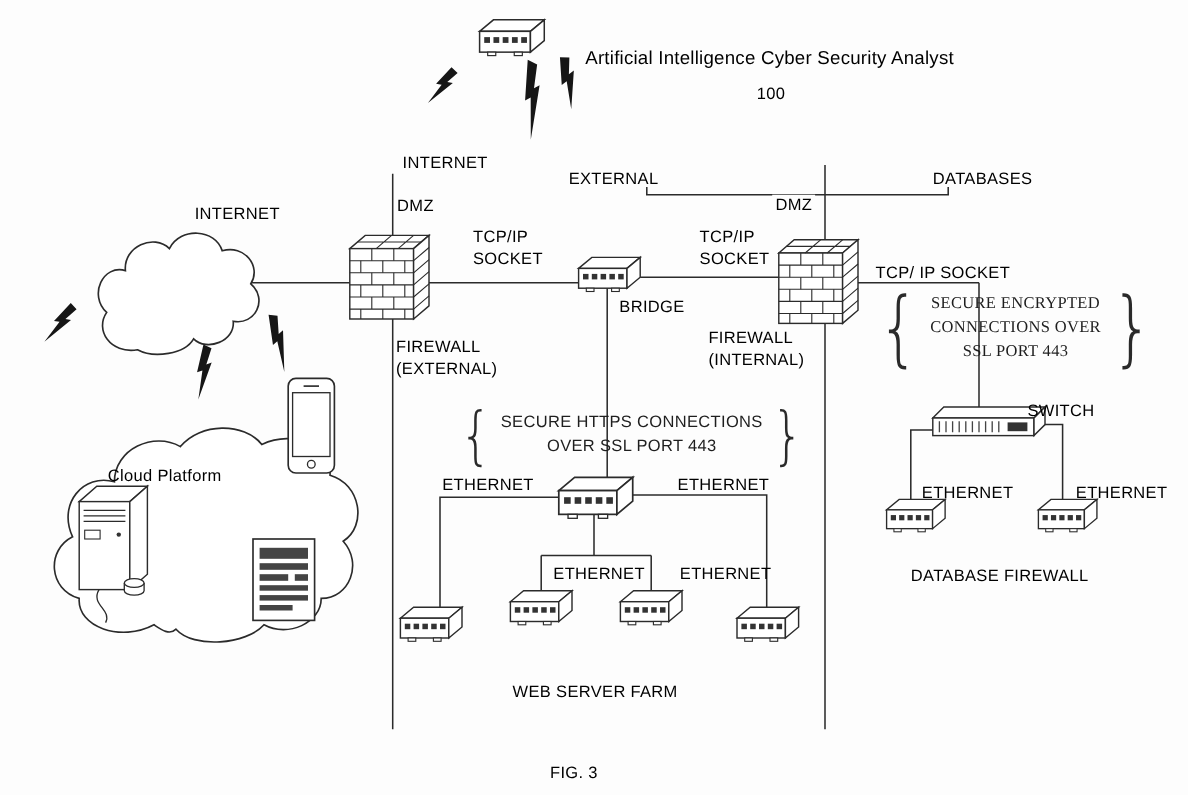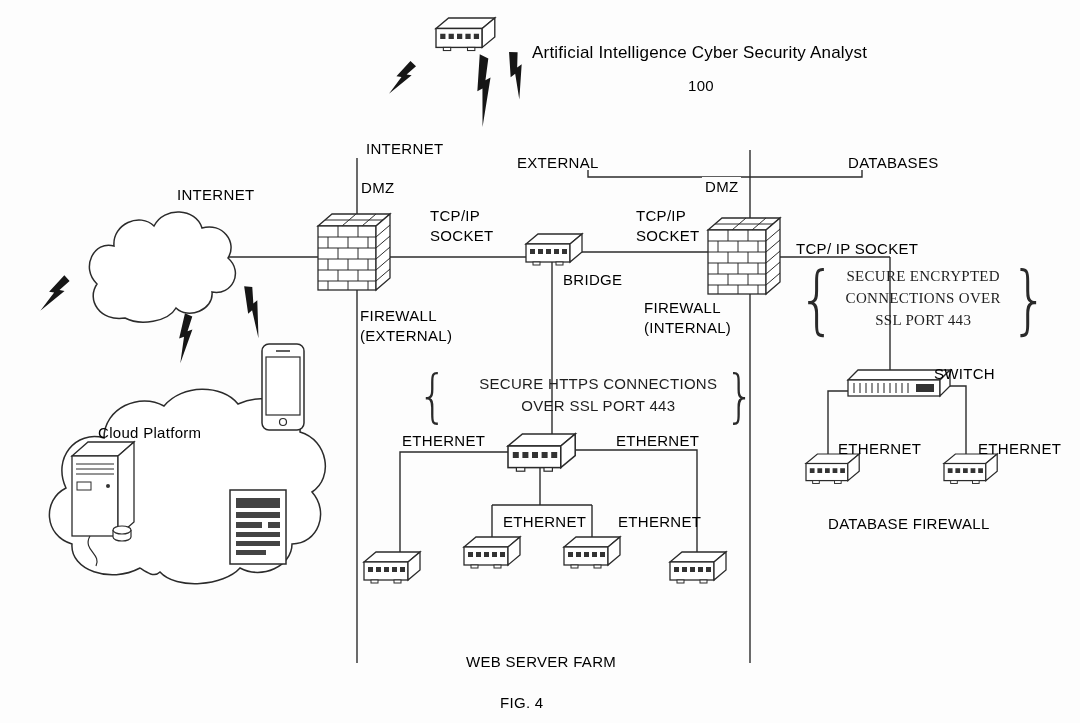--- a/index.html
+++ b/index.html
@@ -196,42 +196,42 @@
 <div class="lbl" style="left:796px;top:218px;margin-top:21px;">TCP/ IP SOCKET</div>
 
 <div class="lbl" style="left:563px;top:270px;">BRIDGE</div>
 <div class="lbl center" style="left:360px;top:306px;width:120px;">FIREWALL
 (EXTERNAL)</div>
 <div class="lbl center" style="left:644px;top:298px;width:120px;">FIREWALL
 (INTERNAL)</div>
 
 <div class="brace-block" style="left:418px;top:372px;">
   <span class="brace">{</span>
-  <div class="note-text" style="width:240px;margin-left:24px;">SECURE HTTPS CONNECTIONS
+  <div class="note-text" style="width:240px;">SECURE HTTPS CONNECTIONS
 OVER SSL PORT 443</div>
   <span class="brace">}</span>
 </div>
 
 <div class="brace-block" style="left:798px;top:266px;">
   <span class="brace lg">{</span>
   <div class="note-text" style="width:160px;font-family:Liberation Serif, serif;">SECURE ENCRYPTED
 CONNECTIONS OVER
 SSL PORT 443</div>
   <span class="brace lg">}</span>
 </div>
 
 <div class="lbl" style="left:934px;top:364px;">SWITCH</div>
 
 <div class="lbl" style="left:402px;top:431px;">ETHERNET</div>
 <div class="lbl" style="left:616px;top:431px;">ETHERNET</div>
 <div class="lbl" style="left:503px;top:512px;">ETHERNET</div>
 <div class="lbl" style="left:618px;top:512px;">ETHERNET</div>
-<div class="lbl" style="left:466px;top:620px;margin-top:32px;">WEB SERVER FARM</div>
+<div class="lbl" style="left:466px;top:620px;">WEB SERVER FARM</div>
 
 <div class="lbl" style="left:838px;top:439px;">ETHERNET</div>
 <div class="lbl" style="left:978px;top:439px;">ETHERNET</div>
 <div class="lbl" style="left:828px;top:514px;">DATABASE FIREWALL</div>
 
 <div class="lbl" style="left:98px;top:423px;">Cloud Platform</div>
 
-<div class="lbl" style="left:500px;top:693px;">FIG. 4</div>
+<div class="lbl" style="left:500px;top:693px;">FIG. 3</div>
 
 </div>
 
 </body></html>

